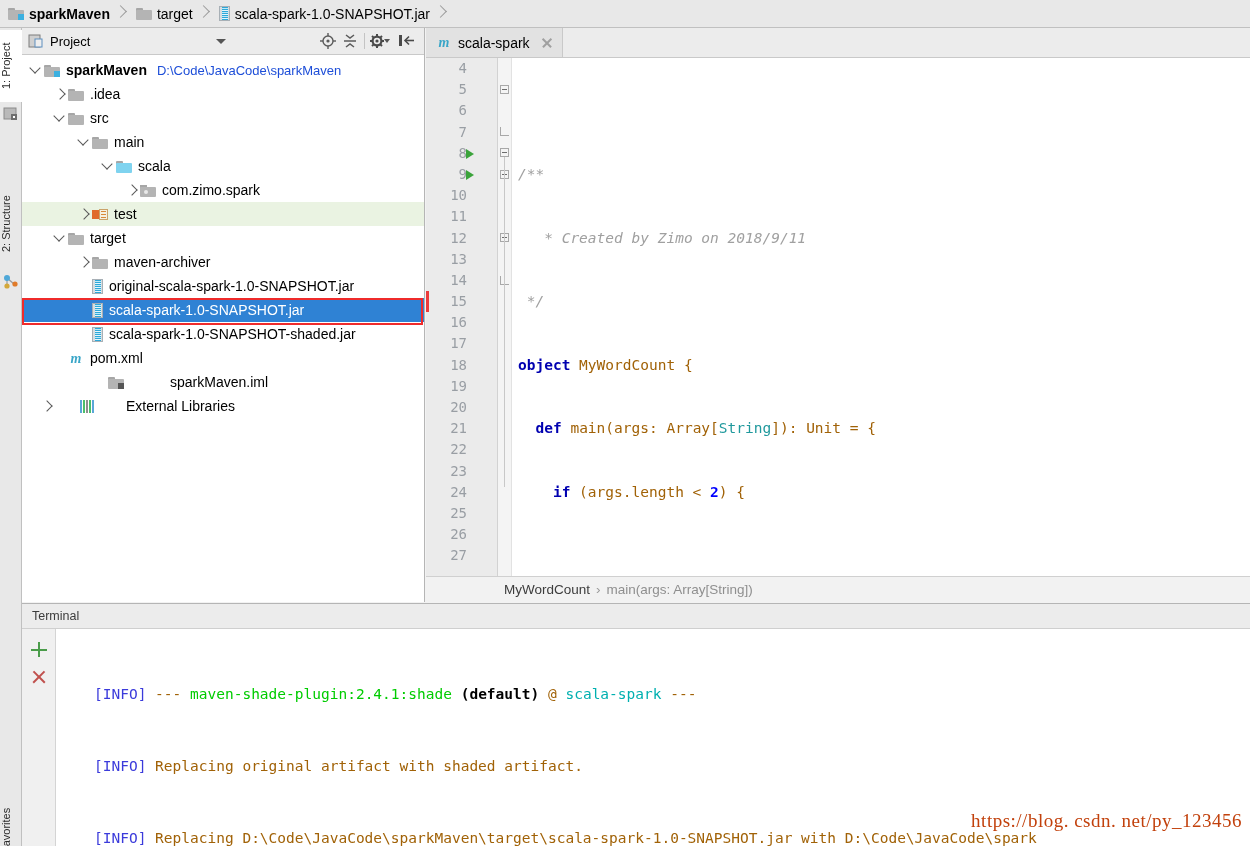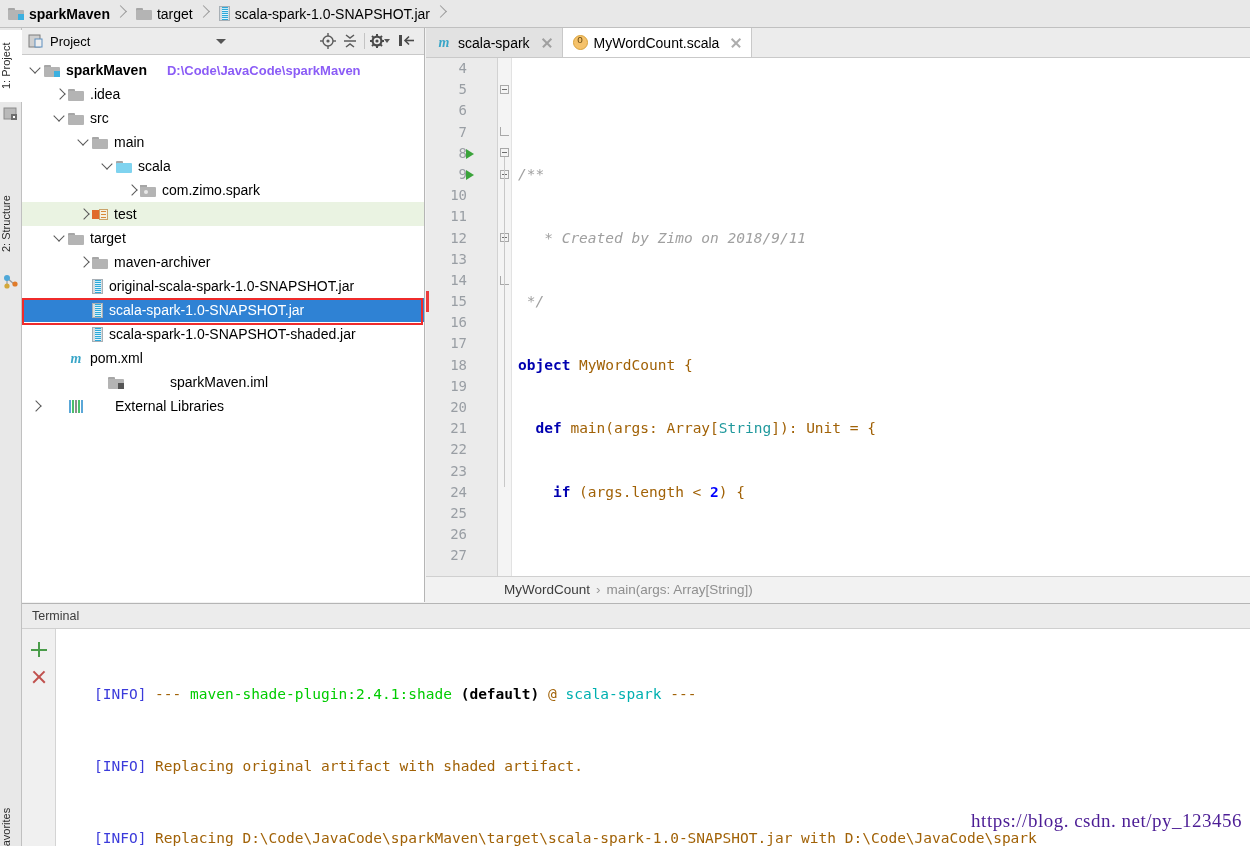--- a/index.html
+++ b/index.html
@@ -169,21 +169,21 @@
     border-top: 1.7px solid #595959; border-right: 1.7px solid #595959;
     transform: rotate(45deg);
   }
   .trow .arrow.down::after {
     content: ""; position: absolute; left: 3px; top: 2px;
     width: 7px; height: 7px;
     border-top: 1.7px solid #595959; border-right: 1.7px solid #595959;
     transform: rotate(135deg);
   }
   .trow .tlabel { margin-left: 6px; }
-  .trow .tpath { margin-left: 20px; color: #8b5cf6; font-size: 13px; font-weight: bold; }
+  .trow .tpath { margin-left: 10px; color: #1d4ed8; font-size: 13px; }
   .trow.bold .tlabel { font-weight: bold; }
   .trow.greenbg { background: #eaf3e2; }
   .trow.selected {
     background: #2f82d4; color: #ffffff;
   }
   .trow.selected .tlabel { color: #ffffff; }
   #sel-outline {
     position: absolute; pointer-events: none;
     border: 2px solid #ef2b2b;
   }
@@ -316,21 +316,21 @@
   }
   .t-info { color: #3b3bdb; }
   .t-bright { color: #00cc00; }
   .t-cyan { color: #00b0b0; }
   .t-bold { font-weight: bold; }
 
   
   #watermark {
     position: absolute; right: 8px; bottom: 14px;
     font-family: "Liberation Serif", serif; font-size: 19px;
-    color: #4c1d95; letter-spacing: .5px; pointer-events: none;
+    color: #c2410c; letter-spacing: .5px; pointer-events: none;
   }
   
   #markerlane {
     position: absolute; right: 0; top: 30px; width: 12px; bottom: 27px;
     background: #ffffff;
   }
 </style>
 </head>
 <body>
 
@@ -538,21 +538,21 @@
       </div>
 
       <div class="trow" style="padding-left:30px;gap:40px;">
         <span class="arrow"></span>
         <span class="ico ico-module">
             <span class="badge dark"></span>
           </span>
         <span class="tlabel">sparkMaven.iml</span>
       </div>
 
-      <div class="trow" style="padding-left:6px;gap:25px;">
+      <div class="trow" style="padding-left:17px;gap:25px;">
         <span class="arrow right"></span>
         <span class="ico ico-lib">
           <i style="left:0;background:#5aa7d8;"></i>
             <i style="left:3px;background:#4bbf6a;"></i>
           <i style="left:6px;background:#8e8e8e;"></i>
             <i style="left:9px;background:#4bbf6a;"></i>
           <i style="left:12px;background:#5aa7d8;"></i>
         </span>
         <span class="tlabel">External Libraries</span>
       </div>
@@ -561,25 +561,20 @@
     </div>
   </div>
 
   <div id="editor">
     <div id="tabs">
       <div class="etab">
         <span class="ico ico-maven">m</span>
         <span>scala-spark</span>
         <span class="xclose"></span>
       </div>
-      <div class="etab active">
-        <span class="ico ico-scala"></span>
-        <span>MyWordCount.scala</span>
-        <span class="xclose"></span>
-      </div>
       <div class="tabfill"></div>
     </div>
 
     <div id="code-wrap">
 
       <div id="gutter">
         <div class="gline">
             <span class="num">4</span>
           </div>
         <div class="gline">

